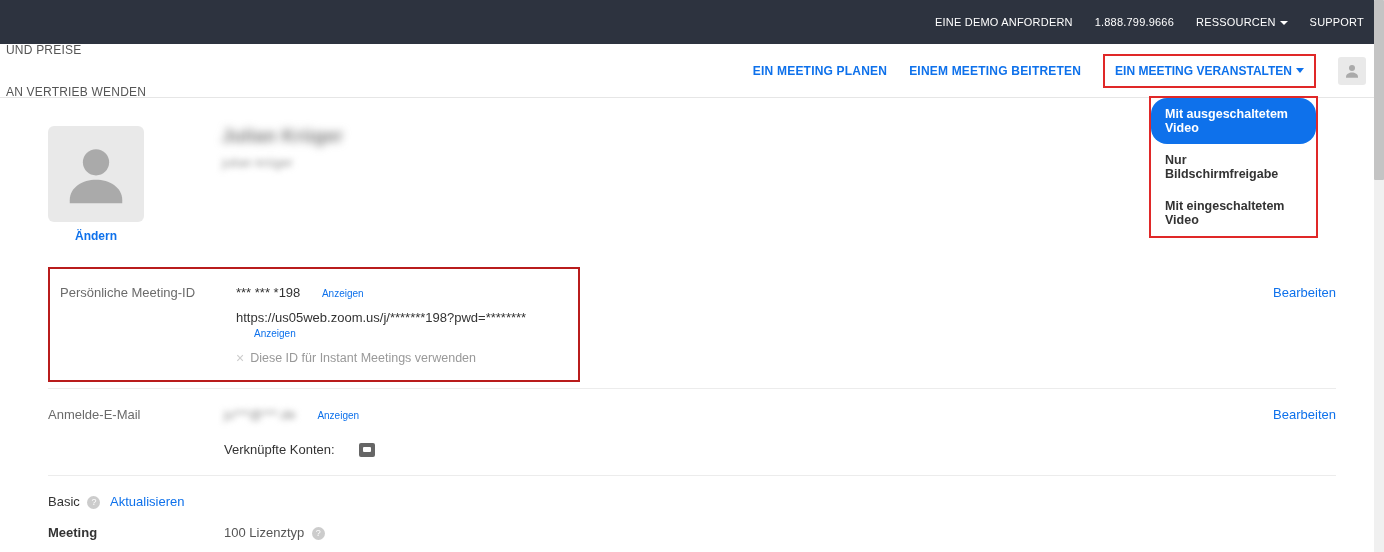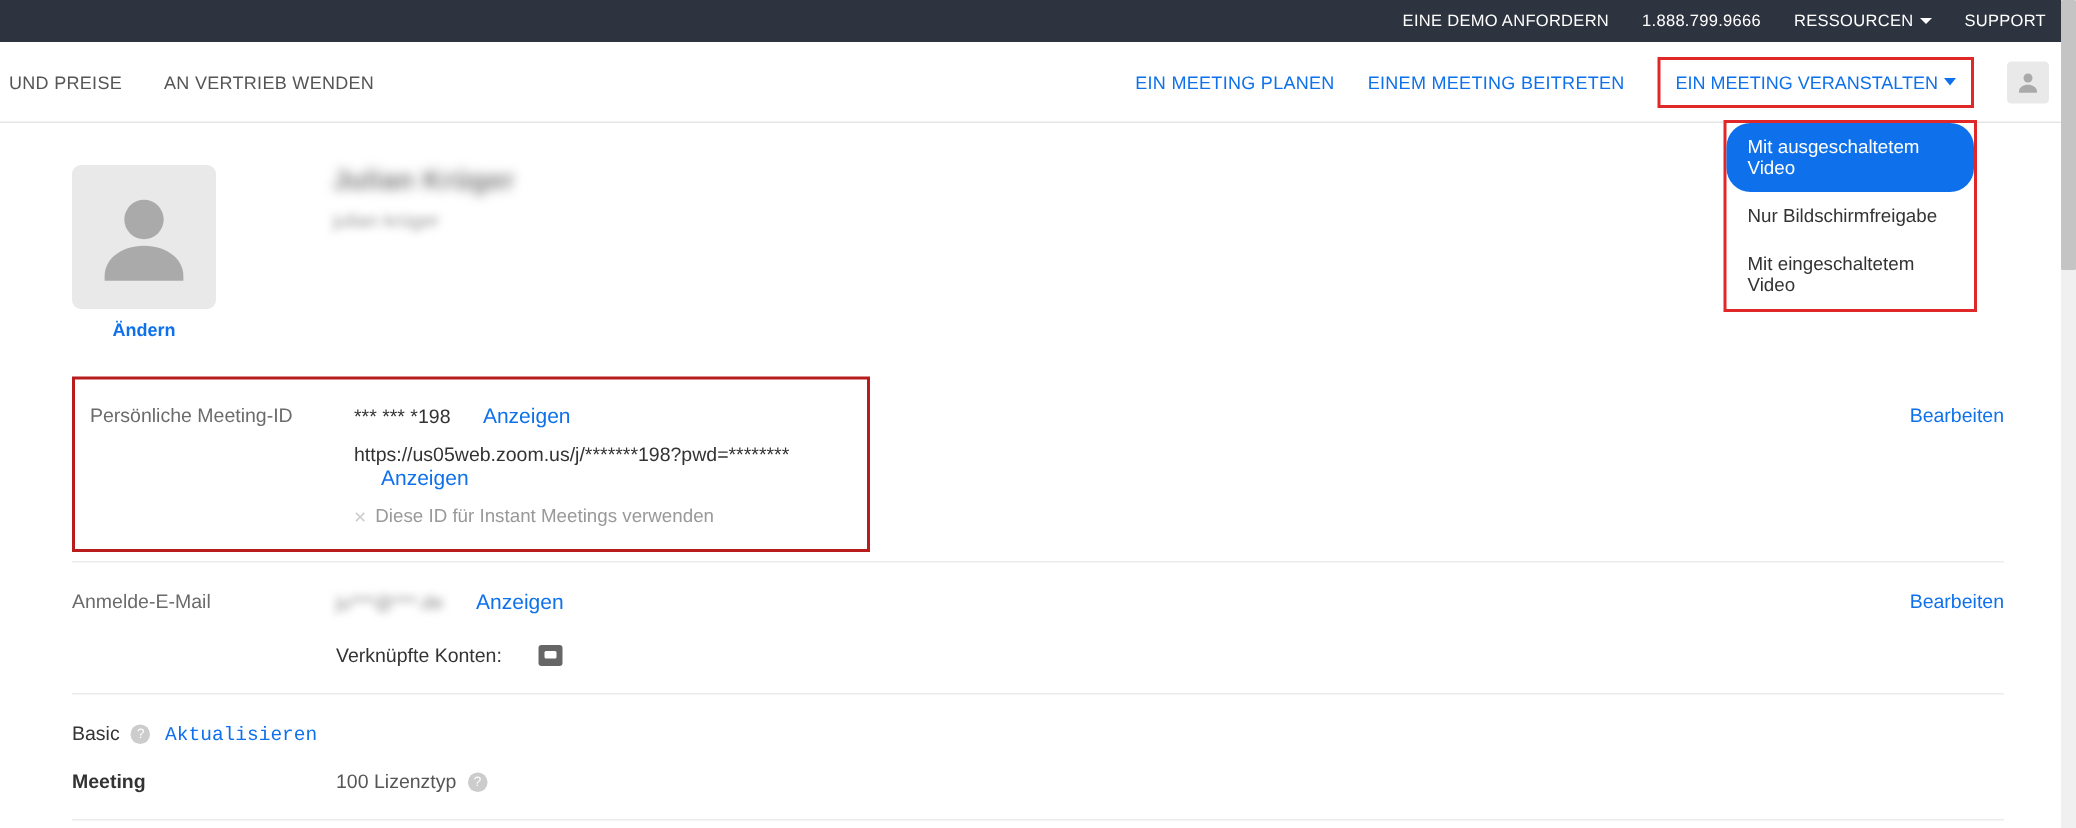--- a/index.html
+++ b/index.html
@@ -1,25 +1,25 @@
 <!DOCTYPE html>
 <html><head>
   <meta charset="utf-8">
   <style>
     * { margin: 0; padding: 0; box-sizing: border-box; }
     body { font-family: -apple-system, BlinkMacSystemFont, "Segoe UI", Helvetica, Arial, sans-serif; font-size: 13px; color: #222; background: #fff; width: 1384px; }
     
-    .topbar { background: #2d333f; height: 28px; display: flex; justify-content: flex-end; align-items: center; padding: 0 20px; gap: 22px; }
+    .topbar { background: #2d333f; height: 44px; display: flex; justify-content: flex-end; align-items: center; padding: 0 20px; gap: 22px; }
     .topbar a { color: #fff; font-size: 11px; text-decoration: none; font-weight: 400; letter-spacing: .2px; }
     .topbar .caret { display: inline-block; margin-left: 4px; width: 0; height: 0; border-left: 4px solid transparent; border-right: 4px solid transparent; border-top: 4px solid #fff; vertical-align: middle; }
     
     .navbar { height: 54px; border-bottom: 1px solid #e6e6e6; display: flex; justify-content: space-between; align-items: center; padding: 0 18px 0 0; }
-    .nav-left { display: flex; gap: 28px; padding-left: 6px; }
+    .nav-left { display: flex; gap: 28px; padding-left: 6px; flex-direction: column; }
     .nav-left a { color: #555; font-size: 12px; text-decoration: none; letter-spacing: .2px; }
-    .nav-right { display: flex; align-items: center; gap: 22px; position: relative; }
+    .nav-right { display: flex; align-items: center; gap: 22px; position: relative; font-weight: bold; }
     .nav-right a.link { color: #0e71eb; font-size: 12px; text-decoration: none; letter-spacing: .2px; }
     .host-btn { color: #0e71eb; font-size: 12px; border: 2px solid #e02828; padding: 8px 10px; display: flex; align-items: center; gap: 4px; cursor: pointer; }
     .host-btn .caret2 { width: 0; height: 0; border-left: 4px solid transparent; border-right: 4px solid transparent; border-top: 5px solid #0e71eb; }
     .avatar-small { width: 28px; height: 28px; border-radius: 3px; background: #e9e9e9; display: flex; align-items: center; justify-content: center; }
     .avatar-small svg { width: 18px; height: 18px; fill: #aaa; }
     
     .dropdown { position: absolute; right: 48px; top: 42px; width: 169px; border: 2px solid #e02828; background: #fff; z-index: 10; }
     .dropdown .item { padding: 9px 14px; font-size: 12.5px; color: #333; cursor: pointer; border-radius: 16px; }
     .dropdown .item.active { background: #0e71eb; color: #fff; }
     
@@ -35,21 +35,21 @@
     
     .row { display: flex; padding: 18px 0; border-bottom: 1px solid #ececec; position: relative; }
     .row .label { width: 176px; color: #6b6b6b; font-size: 13px; flex-shrink: 0; }
     .row .value { flex: 1; color: #333; }
     .row .action-right { color: #0e71eb; font-size: 13px; text-decoration: none; position: absolute; right: 0; top: 18px; }
     .row.last { border-bottom: none; }
     
     .row.meetingid-row { padding: 0; border-bottom: none; }
     .row.meetingid-row .box { border: 2px solid #b91c1c; padding: 16px 16px 14px 10px; display: flex; width: 532px; }
     .value .line { margin-bottom: 10px; }
-    .value .show { color: #0e71eb; text-decoration: none; margin-left: 18px; font-size: 14px; }
+    .value .show { color: #0e71eb; text-decoration: none; margin-left: 18px; font-size: 10px; }
     .value .instant { color: #999; font-size: 12.5px; display: flex; align-items: center; gap: 6px; }
     .value .x { color: #ccc; font-size: 14px; }
     
     .blurred-email { filter: blur(3px); color: #888; display: inline-block; }
     .linked { margin-top: 20px; display: flex; align-items: center; gap: 24px; color: #333; }
     .linked .iconbox { width: 16px; height: 14px; background: #666; border-radius: 2px; display: inline-flex; align-items: center; justify-content: center; }
     .linked .iconbox::after { content: ""; width: 8px; height: 5px; background: #fff; border-radius: 1px; }
     
     .upgrade { color: #0e71eb; text-decoration: none; }
     .q { display: inline-block; width: 13px; height: 13px; border-radius: 50%; background: #ccc; color: #fff; font-size: 9px; text-align: center; line-height: 13px; margin-left: 4px; vertical-align: middle; }
@@ -152,21 +152,21 @@
       </div>
     </div>
     <a href="#" class="action-right">Bearbeiten</a>
   </div>
 
   <div class="row">
     <div class="value">
       <div>
         <span>Basic</span>
         <span class="q">?</span>
-        <a href="#" class="upgrade" style="margin-left:6px;font-family:Liberation Mono, monospace;">Aktualisieren</a>
+        <a href="#" class="upgrade" style="margin-left:6px;">Aktualisieren</a>
       </div>
       <div class="meeting-limits">
         <div class="col1">Meeting</div>
         <div class="col2">
           <span>100 Lizenztyp</span>
           <span class="q">?</span>
         </div>
       </div>
     </div>
   </div>

